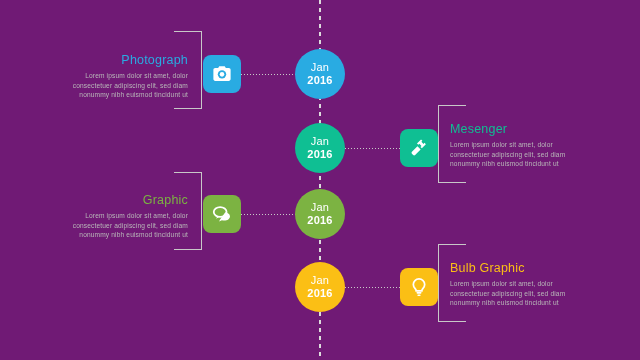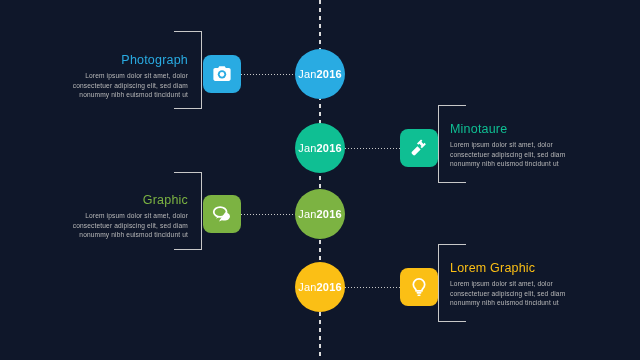--- a/index.html
+++ b/index.html
@@ -10,21 +10,21 @@
     width: 640px;
     height: 360px;
     background: #f7f7f7;
     font-family: "Liberation Sans", sans-serif;
     overflow: hidden;
   }
   #stage {
     position: relative;
     width: 640px;
     height: 360px;
-    background: #0f172a;
+    background: #701a75;
   }
 
   
   .spine {
     position: absolute;
     left: 319px;
     top: 0;
     width: 2px;
     height: 360px;
     background-image: linear-gradient(to bottom, #dcdcdc 0 4px, rgba(0,0,0,0) 4px 8px);
@@ -55,20 +55,21 @@
     background-repeat: repeat-x;
   }
 
   
   .date-circle {
     position: absolute;
     width: 50px;
     height: 50px;
     border-radius: 50%;
     display: flex;
+    flex-direction: column;
     align-items: center;
     justify-content: center;
     color: #ffffff;
     font-size: 11px;
     line-height: 13px;
     letter-spacing: 0.2px;
   }
   .date-circle .m { display: block; }
   .date-circle .y { display: block; font-weight: bold; }
 
@@ -148,21 +149,21 @@
   <div class="icon-tile" style="left:400px; top:129px; background:#0fbf93;">
     <span>
       <svg width="22" height="22" viewBox="0 0 24 24" fill="#ffffff">
         <path d="M14.2 2.6l-4.4 4.4 1.5 1.5 1.1-1.1 2.3 2.3-1.1 1.1 1.5 1.5 4.4-4.4-1.5-1.5-1.1 1.1-2.3-2.3 1.1-1.1-1.5-1.5z"></path>
         <path d="M10.3 10.1l-6 6c-.6.6-.6 1.6 0 2.2l1.3 1.3c.6.6 1.6.6 2.2 0l6-6-3.5-3.5z"></path>
       </svg>
     </span>
   </div>
 
   <div class="txt txt-right" style="left:450px; top:122px;">
-    <h3 style="color:#0fbf93;">Minotaure</h3>
+    <h3 style="color:#0fbf93;">Mesenger</h3>
     <p>Lorem ipsum dolor sit amet, dolor consectetuer adipiscing elit, sed diam nonummy nibh euismod tincidunt ut</p>
   </div>
 
   <div class="bracket bracket-left" style="left:174px; top:172px; width:27px; height:76px;"></div>
 
   <div class="dotconn" style="left:241px; top:214px; width:56px;"></div>
 
   <div class="txt txt-left" style="left:48px; top:193px;">
     <h3 style="color:#7cb342;">Graphic</h3>
     <p>Lorem ipsum dolor sit amet, dolor consectetuer adipiscing elit, sed diam nonummy nibh euismod tincidunt ut</p>
@@ -196,17 +197,17 @@
     <span>
       <svg width="22" height="22" viewBox="0 0 24 24">
         <path d="M12 3.2c-3.5 0-6.2 2.7-6.2 6 0 2.2 1.1 3.7 2.2 4.9.6.7.9 1.2.9 2h6.2c0-.8.3-1.3.9-2 1.1-1.2 2.2-2.7 2.2-4.9 0-3.3-2.7-6-6.2-6z" fill="none" stroke="#ffffff" stroke-width="1.9"></path>
         <rect x="9.2" y="17.5" width="5.6" height="1.8" rx="0.9" fill="#ffffff"></rect>
         <rect x="10.2" y="20.1" width="3.6" height="1.6" rx="0.8" fill="#ffffff"></rect>
       </svg>
     </span>
   </div>
 
   <div class="txt txt-right" style="left:450px; top:261px;">
-    <h3 style="color:#fbbf15;">Lorem Graphic</h3>
+    <h3 style="color:#fbbf15;">Bulb Graphic</h3>
     <p>Lorem ipsum dolor sit amet, dolor consectetuer adipiscing elit, sed diam nonummy nibh euismod tincidunt ut</p>
   </div>
 
 </div>
 
 </body></html>

